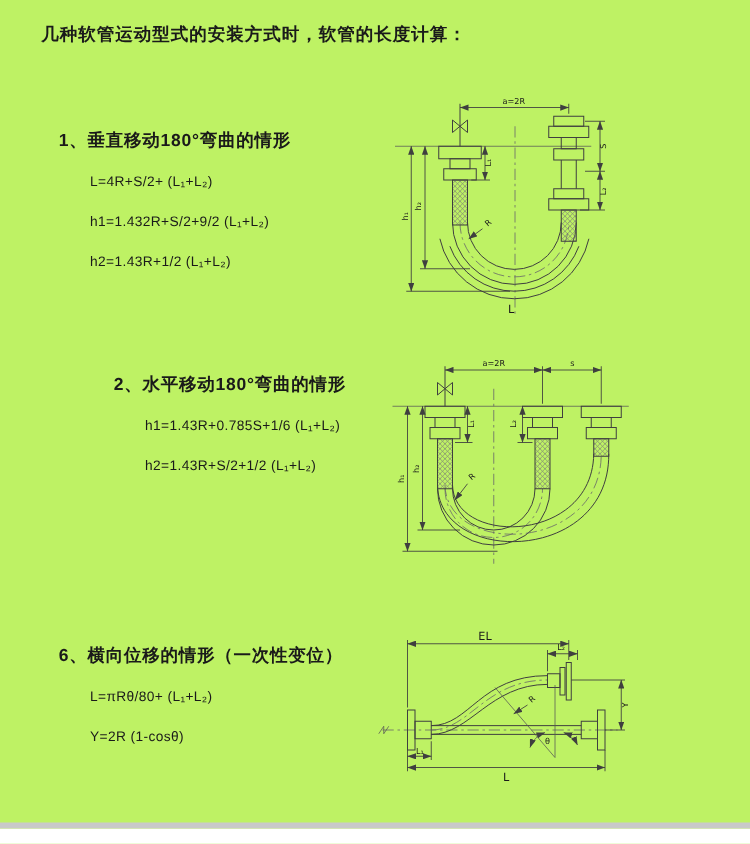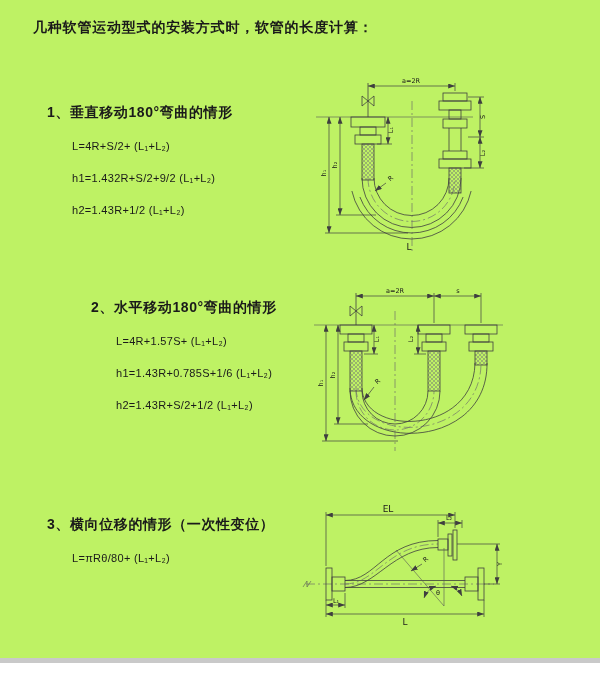--- a/index.html
+++ b/index.html
@@ -27,28 +27,28 @@
 
   <section class="sec" style="top:103px;">
     <div class="heading">1、垂直移动180°弯曲的情形</div>
     <div class="formula">L=4R+S/2+ (L₁+L₂)</div>
     <div class="formula">h1=1.432R+S/2+9/2 (L₁+L₂)</div>
     <div class="formula">h2=1.43R+1/2 (L₁+L₂)</div>
   </section>
 
   <section class="sec" style="top:298px;margin-left:44px;">
     <div class="heading">2、水平移动180°弯曲的情形</div>
-    <div class="formula">L=4R+1.57S+ (L₁+L₂)</div>
     <div class="formula">h1=1.43R+0.785S+1/6 (L₁+L₂)</div>
     <div class="formula">h2=1.43R+S/2+1/2 (L₁+L₂)</div>
   </section>
 
   <section class="sec" style="top:515px;">
-    <div class="heading">3、横向位移的情形（一次性变位）</div>
+    <div class="heading">6、横向位移的情形（一次性变位）</div>
     <div class="formula">L=πRθ/80+ (L₁+L₂)</div>
+    <div class="formula">Y=2R (1-cosθ)</div>
   </section>
 
   <svg class="diag" style="left:308px;top:73px;" width="285" height="185" viewBox="0 0 285 185">
     <defs>
       <marker id="m1" viewBox="0 0 7 5" markerWidth="7" markerHeight="5" refX="6.8" refY="2.5" orient="auto-start-reverse" markerUnits="userSpaceOnUse">
         <path d="M0,0L7,2.5L0,5Z" fill="#3f3f3f"></path>
       </marker>
       <pattern id="h1" width="4" height="4" patternUnits="userSpaceOnUse">
         <path d="M0,4 L4,0 M0,0 L4,4" stroke="#777" stroke-width="0.5" fill="none"></path>
       </pattern>

